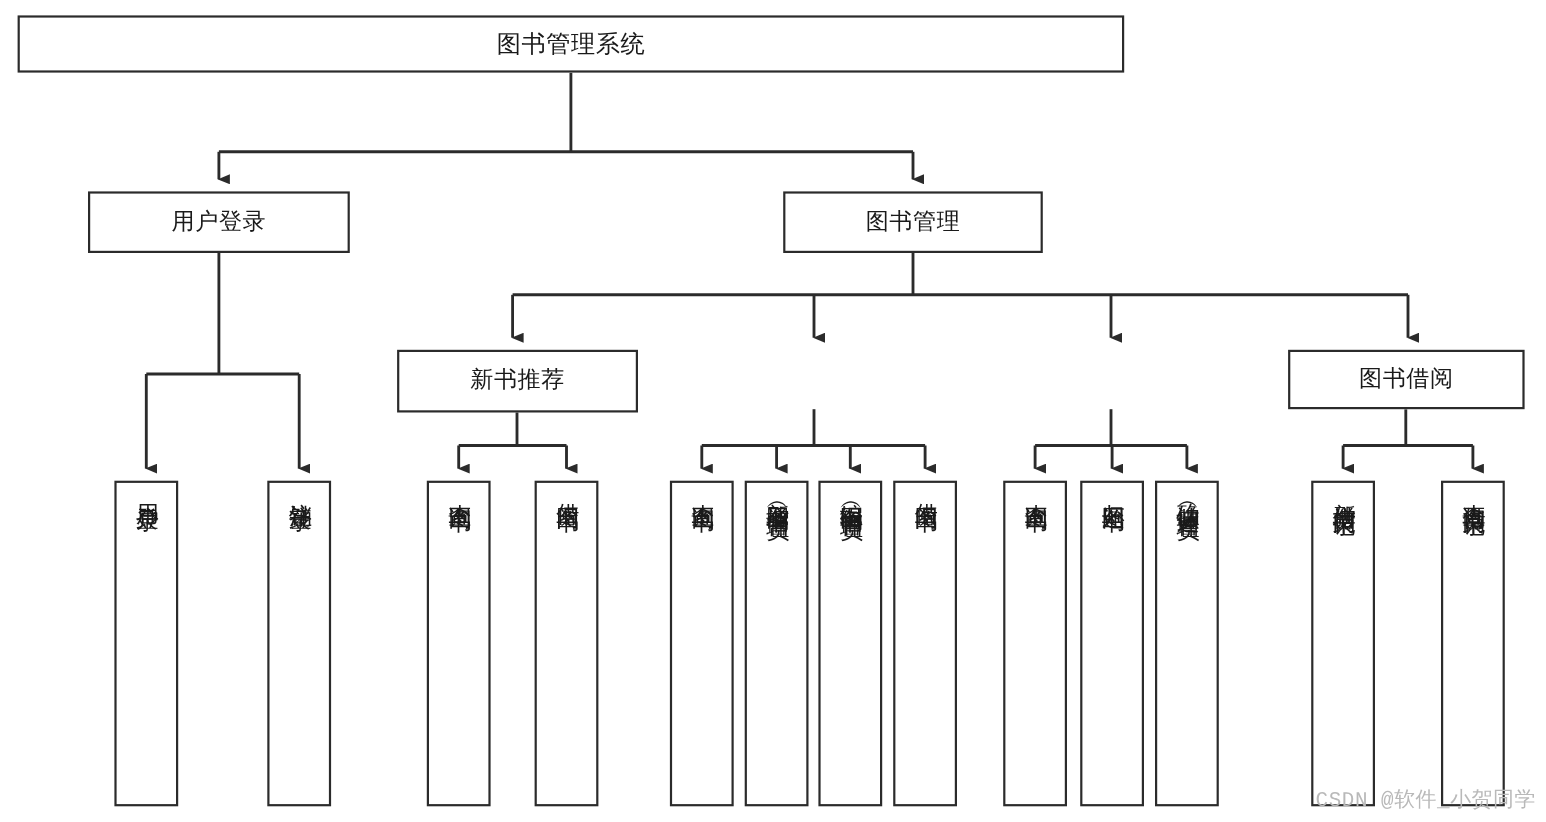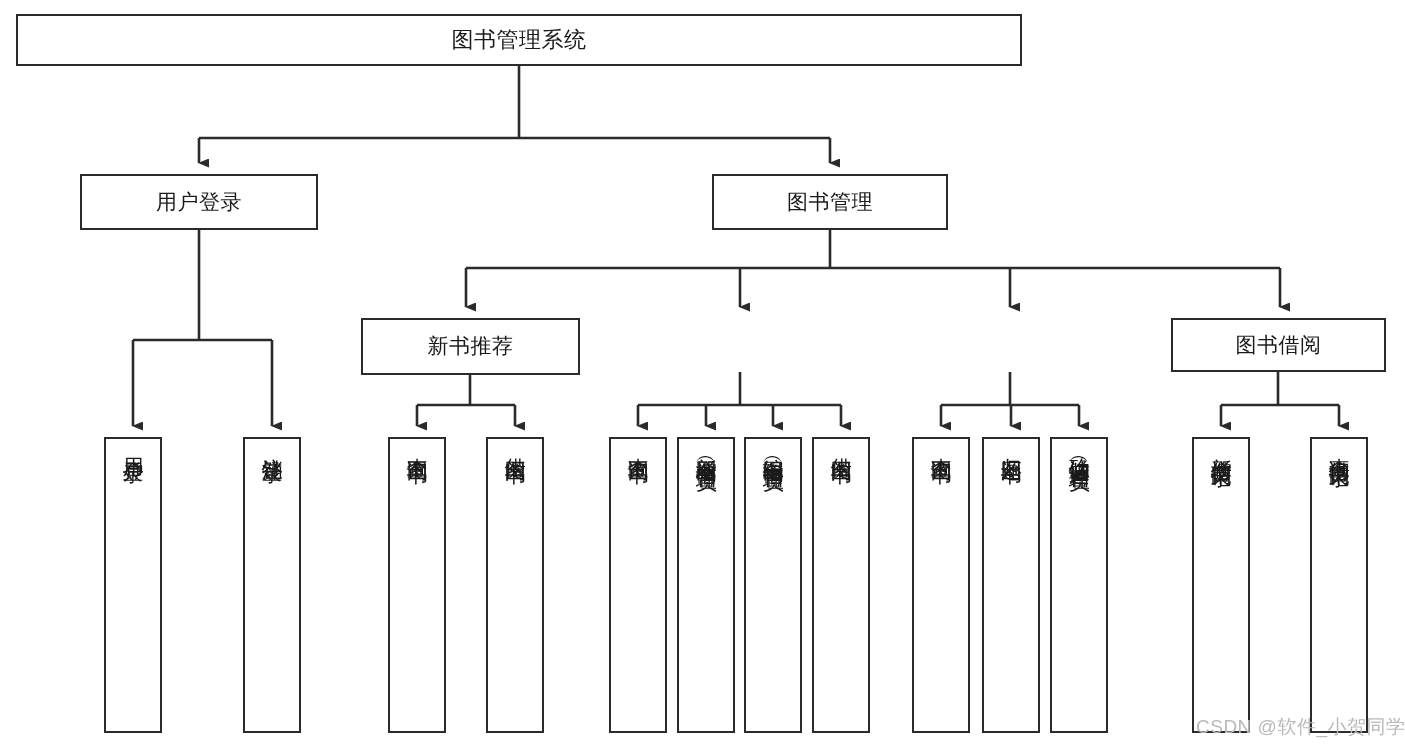--- a/index.html
+++ b/index.html
@@ -59,20 +59,21 @@
     line-height: 1.25;
     letter-spacing: 2px;
     white-space: nowrap;
   }
   .watermark {
     position: absolute;
     color: #b9b9b9;
     font-size: 19px;
     white-space: nowrap;
     letter-spacing: 0.5px;
+    font-family: Liberation Mono, monospace;
   }
 </style>
 </head>
 <body>
 
 <div id="canvas">
 
   <svg id="wires" viewBox="0 0 1405 747" xmlns="http://www.w3.org/2000/svg">
     <defs>
       <marker id="arrowhead" markerWidth="9" markerHeight="11" refX="4.5" refY="10" orient="auto" markerUnits="userSpaceOnUse">

